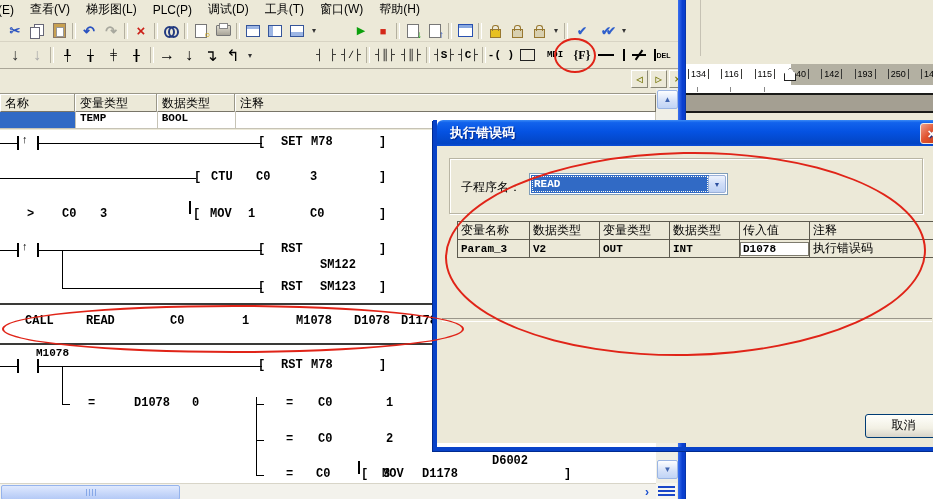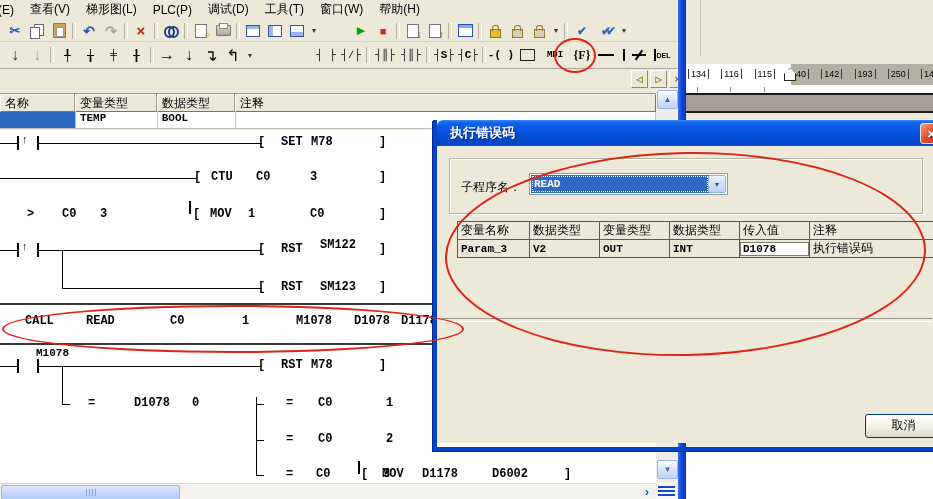--- a/index.html
+++ b/index.html
@@ -369,21 +369,21 @@
     <span class="lt" style="left:310px;top:77px">C0</span>
     <span class="lt" style="left:379px;top:77px">]</span>
 
     <div class="hl" style="left:0;top:120px;width:17px"></div>
     <div class="hl" style="left:39px;top:120px;width:223px"></div>
     <div class="cb" style="left:17px;top:113px"></div>
     <div class="cb" style="left:37px;top:113px"></div>
     <span class="upar" style="left:22px;top:110px">↑</span>
     <span class="lt" style="left:258px;top:112px">[</span>
     <span class="lt" style="left:281px;top:112px">RST</span>
-    <span class="lt" style="left:320px;top:108px">SM122</span>
+    <span class="lt" style="left:320px;top:128px">SM122</span>
     <span class="lt" style="left:379px;top:112px">]</span>
     <div class="vl" style="left:62px;top:120px;height:38px"></div>
     <div class="hl" style="left:62px;top:158px;width:200px"></div>
     <span class="lt" style="left:258px;top:150px">[</span>
     <span class="lt" style="left:281px;top:150px">RST</span>
     <span class="lt" style="left:320px;top:150px">SM123</span>
     <span class="lt" style="left:379px;top:150px">]</span>
 
     <div class="nsep" style="top:173px"></div>
     <span class="lt" style="left:25px;top:184px">CALL</span>
@@ -419,21 +419,21 @@
     <span class="lt" style="left:318px;top:302px">C0</span>
     <span class="lt" style="left:386px;top:302px">2</span>
     <div class="hl" style="left:256px;top:345px;width:8px"></div>
     <span class="lt" style="left:286px;top:337px">=</span>
     <span class="lt" style="left:316px;top:337px">C0</span>
     <span class="lt" style="left:383px;top:337px">3</span>
     <div class="cb" style="left:358px;top:331px;height:13px"></div>
     <span class="lt" style="left:361px;top:337px">[</span>
     <span class="lt" style="left:382px;top:337px">MOV</span>
     <span class="lt" style="left:422px;top:337px">D1178</span>
-    <span class="lt" style="left:492px;top:337px">D6002</span>
+    <span class="lt" style="left:492px;top:324px">D6002</span>
     <span class="lt" style="left:564px;top:337px">]</span>
   </div>
 
   <div class="vscroll">
     <span class="sbtn" style="top:2px">▲</span>
     <span class="sbtn" style="top:372px">▼</span>
   </div>
   <div class="hscroll">
     <span class="hthumb">
         <i></i>

